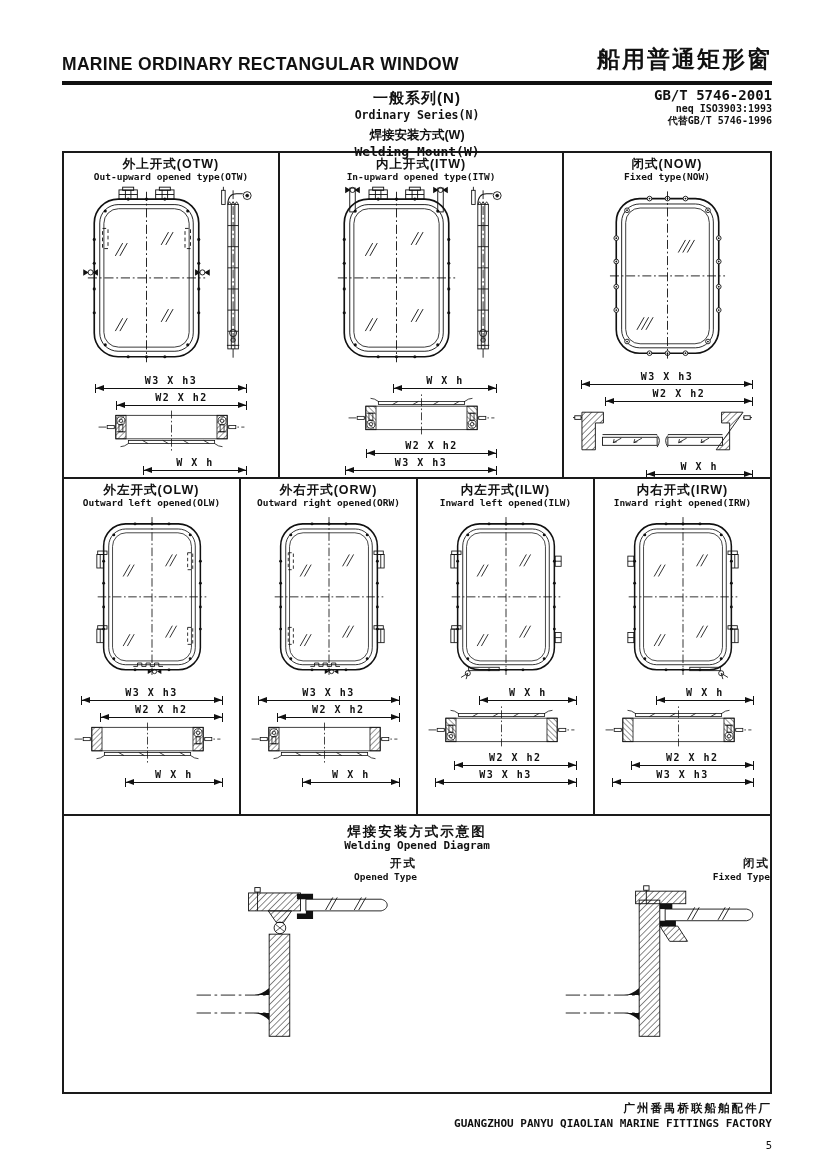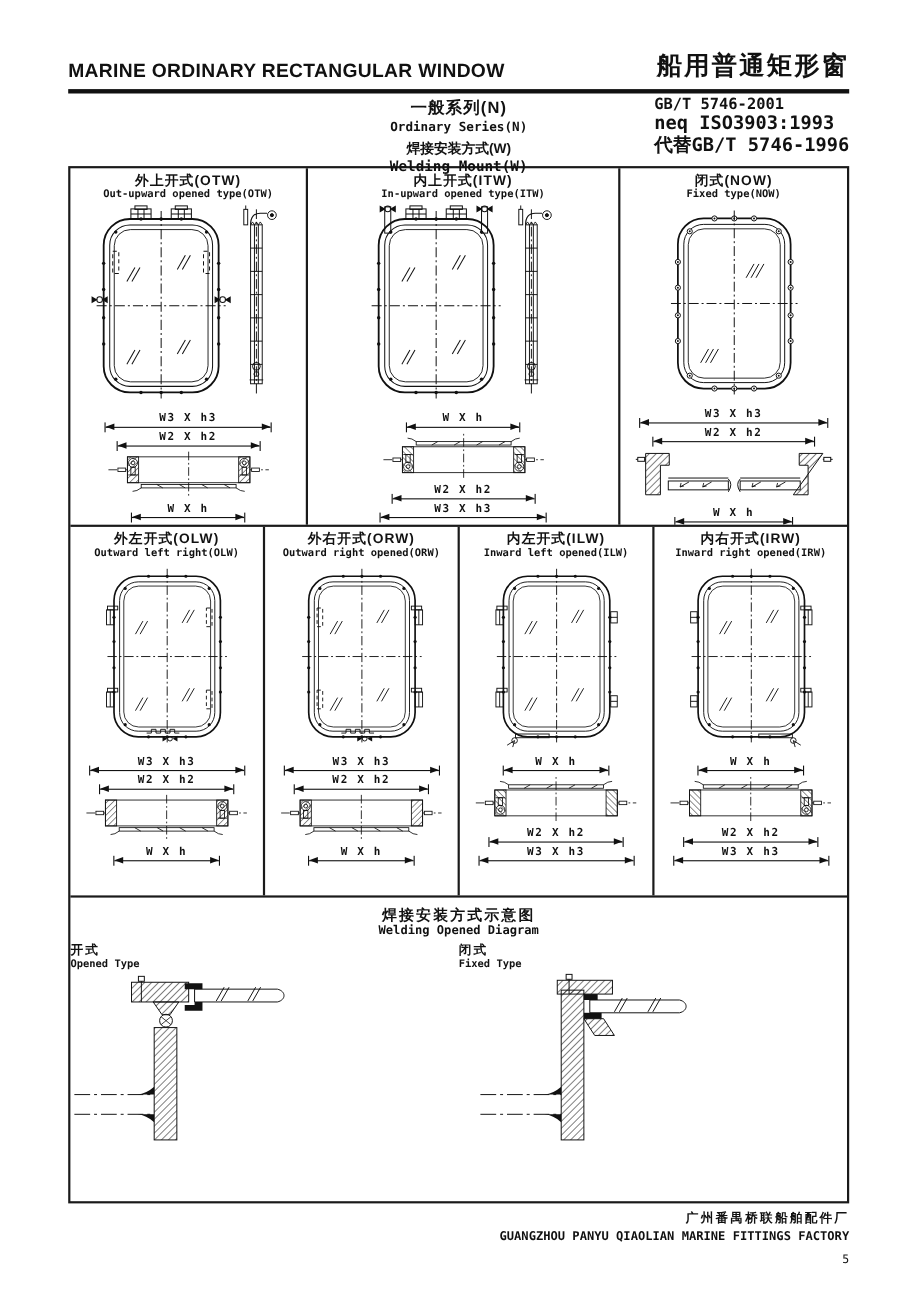--- a/index.html
+++ b/index.html
@@ -8,23 +8,23 @@
   body{width:830px;height:1175px;font-family:"Liberation Sans",sans-serif;color:#111;position:relative;overflow:hidden}
   .page{width:830px;height:1175px;background:#fff;padding:44px 58px 16px 62px}
   .cad{font-family:"DejaVu Sans Mono",monospace}
 
   
   .titlebar{display:flex;justify-content:space-between;align-items:flex-end}
   .title-en{font-size:17.5px;font-weight:bold;letter-spacing:.3px}
   .title-zh{font-size:23px;font-weight:bold;letter-spacing:2px}
   .rule{height:4px;background:#111;margin-top:6px}
   .subhead{position:relative;height:60px;margin-top:2px}
-  .standards{position:absolute;right:0;top:0;line-height:1.15}
+  .standards{position:absolute;right:0;top:0;text-align:right;line-height:1.15}
   .std-main{font-size:14px;font-weight:bold}
-  .std-sub{font-size:17px;font-weight:600}
+  .std-sub{font-size:10px;font-weight:600}
   .series{position:absolute;left:0;right:0;top:2px;text-align:center}
   .series-zh{font-size:15px;font-weight:bold;letter-spacing:1px}
   .series-en{font-size:11.5px;font-weight:600}
   .mount-zh{font-size:12.5px;font-weight:bold;margin-top:5px}
   .mount-en{font-size:13px;font-weight:600}
 
   
   .dtable{border:2px solid #1a1a1a;width:710px;margin-top:4px}
   .trow{display:flex;border-bottom:2px solid #1a1a1a}
   .trow:last-child{border-bottom:0}
@@ -37,21 +37,21 @@
   .c-itw{flex:0 0 284px}
   .c-now{flex:1}
   .r2 .cell{flex:1}
   .cell-title{text-align:center;line-height:1.1}
   .ct-zh{font-size:12.5px;font-weight:bold;letter-spacing:1px}
   .ct-en{font-size:9.5px;font-weight:600}
   .views{display:flex;align-items:flex-start;gap:12px;margin-top:4px}
   .draw{line-height:0}
 
   
-  .dims{display:flex;flex-direction:column;align-items:center;margin-top:5px;width:150px}
+  .dims{display:flex;flex-direction:column;align-items:flex-end;margin-top:5px;width:150px}
   .c-now .dims{width:170px}
   .r2 .dims{width:140px}
   .dimrow{position:relative;height:16px;margin-bottom:1px}
   .dw1{width:100%}
   .dw2{width:86%}
   .dw3{width:68%}
   .c-now .dw3{width:62%}
   .dimrow .lbl{position:absolute;left:0;right:0;bottom:3px;text-align:center;
     font-family:"DejaVu Sans Mono",monospace;font-size:10px;font-weight:bold;letter-spacing:1.5px;white-space:nowrap}
   .dimrow .ln{position:absolute;left:0;right:0;bottom:0;border-bottom:1px solid #111}
@@ -62,21 +62,21 @@
   .dimrow::before,.dimrow::after{content:"";position:absolute;bottom:-4px;width:1px;height:9px;background:#111}
   .dimrow::before{left:-1px}
   .dimrow::after{right:-1px}
   .sec{margin:2px 0}
 
   
   .weld-title{text-align:center;margin-top:8px;line-height:1.15}
   .wt-zh{font-size:13.5px;font-weight:bold;letter-spacing:2px}
   .wt-en{font-size:11px;font-weight:600}
   .weld-body{display:flex;margin-top:4px}
-  .weld-item{flex:1;display:flex;flex-direction:column;align-items:flex-start}
+  .weld-item{flex:1;display:flex;flex-direction:column;align-items:flex-end}
   .wi-zh{font-size:11.5px;font-weight:bold;letter-spacing:2px}
   .wi-en{font-size:9.5px;font-weight:600}
   .weld-item .draw{margin-top:2px}
 
   
   .pfooter{text-align:right;margin-top:7px;line-height:1.35}
   .f-zh{font-size:11.5px;font-weight:600;letter-spacing:2px}
   .f-en{font-size:11px;font-weight:600;font-family:"DejaVu Sans Mono",monospace}
   .f-page{font-size:10.5px;margin-top:7px;font-family:"DejaVu Sans Mono",monospace}
 </style>
@@ -449,21 +449,21 @@
             </div>
         </div>
       </section>
     </div>
 
     <div class="trow r2">
 
       <section class="cell">
         <div class="cell-title">
           <div class="ct-zh">外左开式(OLW)</div>
-          <div class="ct-en cad">Outward left right(OLW)</div>
+          <div class="ct-en cad">Outward left opened(OLW)</div>
         </div>
         <div class="views">
           <div class="draw"><svg xmlns="http://www.w3.org/2000/svg" width="112" height="168" viewBox="0 0 132 198" style="overflow:visible">
                 <rect x="9" y="14" width="114" height="172" rx="26" fill="none" stroke="#111" stroke-width="1.8"></rect>
                 <rect x="15" y="20" width="102" height="160" rx="20" fill="none" stroke="#111" stroke-width="1"></rect>
                 <rect x="19.5" y="24.5" width="93" height="151" rx="16" fill="none" stroke="#111" stroke-width="0.9"></rect>
                 <circle cx="46" cy="14" r="1.7" fill="#111"></circle>
                 <circle cx="66" cy="14" r="1.7" fill="#111"></circle>
                 <circle cx="86" cy="14" r="1.7" fill="#111"></circle>
                 <circle cx="46" cy="186" r="1.7" fill="#111"></circle>

